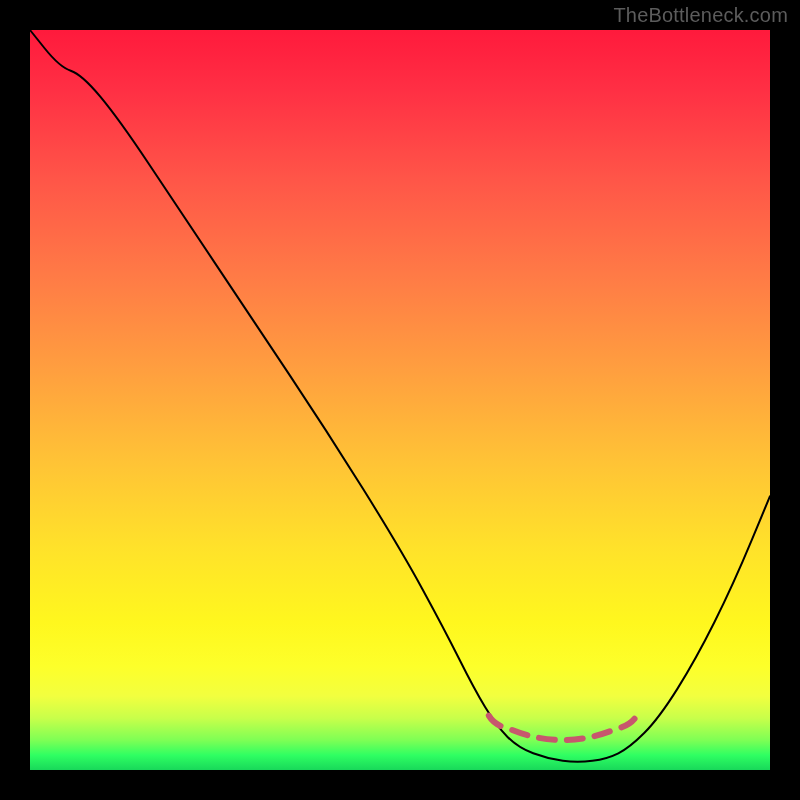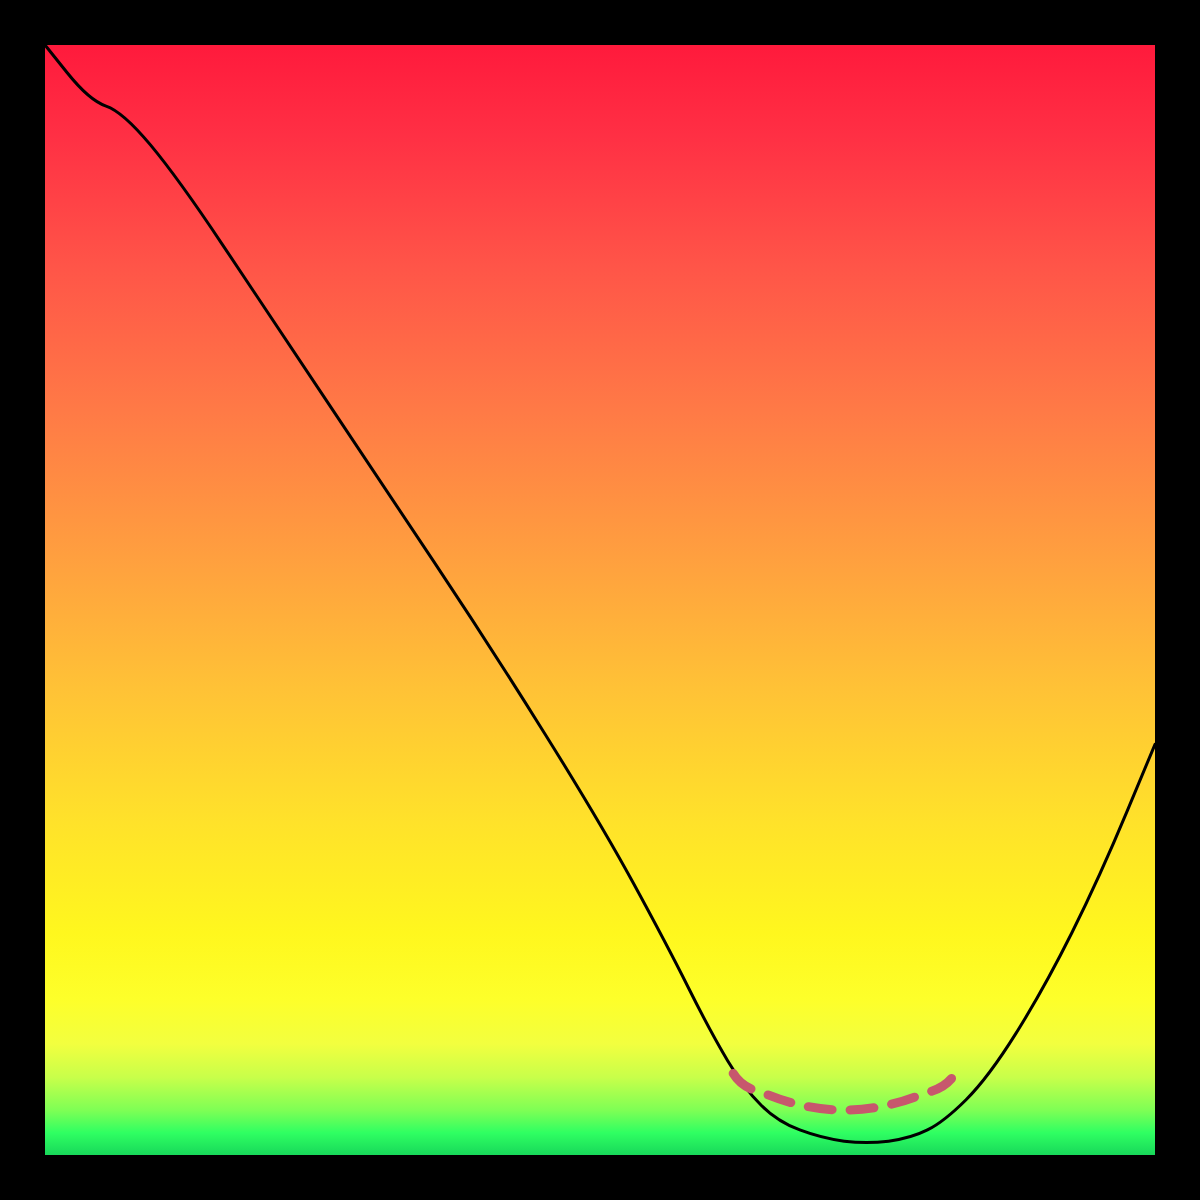--- a/index.html
+++ b/index.html
@@ -72,20 +72,21 @@
     font-weight: 400;
     letter-spacing: 0.2px;
     user-select: none;
   }
 </style>
 </head>
 <body>
 
 <div class="stage">
 
+  <div class="watermark">TheBottleneck.com</div>
 
   <div class="panel">
     <svg viewBox="0 0 740 740">
       <path class="curve" d="M 0.0 0.0 Q 0.0 0.0 14.8 18.5 Q 29.6 37.0 40.7 40.7 Q 51.8 44.4 70.3 66.6 Q 88.8 88.8 118.4 133.2 Q 148.0 177.6 185.0 233.1 Q 222.0 288.6 259.0 344.1 Q 296.0 399.6 333.0 458.8 Q 370.0 518.0 392.2 558.7 Q 414.4 599.4 429.2 629.0 Q 444.0 658.6 455.1 677.1 Q 466.2 695.6 477.3 706.7 Q 488.4 717.8 503.2 723.3 Q 518.0 728.9 532.8 730.8 Q 547.6 732.6 562.4 730.8 Q 577.2 728.9 588.3 723.3 Q 599.4 717.8 614.2 703.0 Q 629.0 688.2 647.5 658.6 Q 666.0 629.0 684.5 592.0 Q 703.0 555.0 721.5 510.6 T 740.0 466.2"></path>
       <path class="dashes" d="M 458.8 685.6 Q 464.8 695.6 478.8 698.6 Q 532.8 721.5 586.8 698.6 Q 600.8 695.6 606.8 685.6"></path>
     </svg>
   </div>
 
 </div>
 

